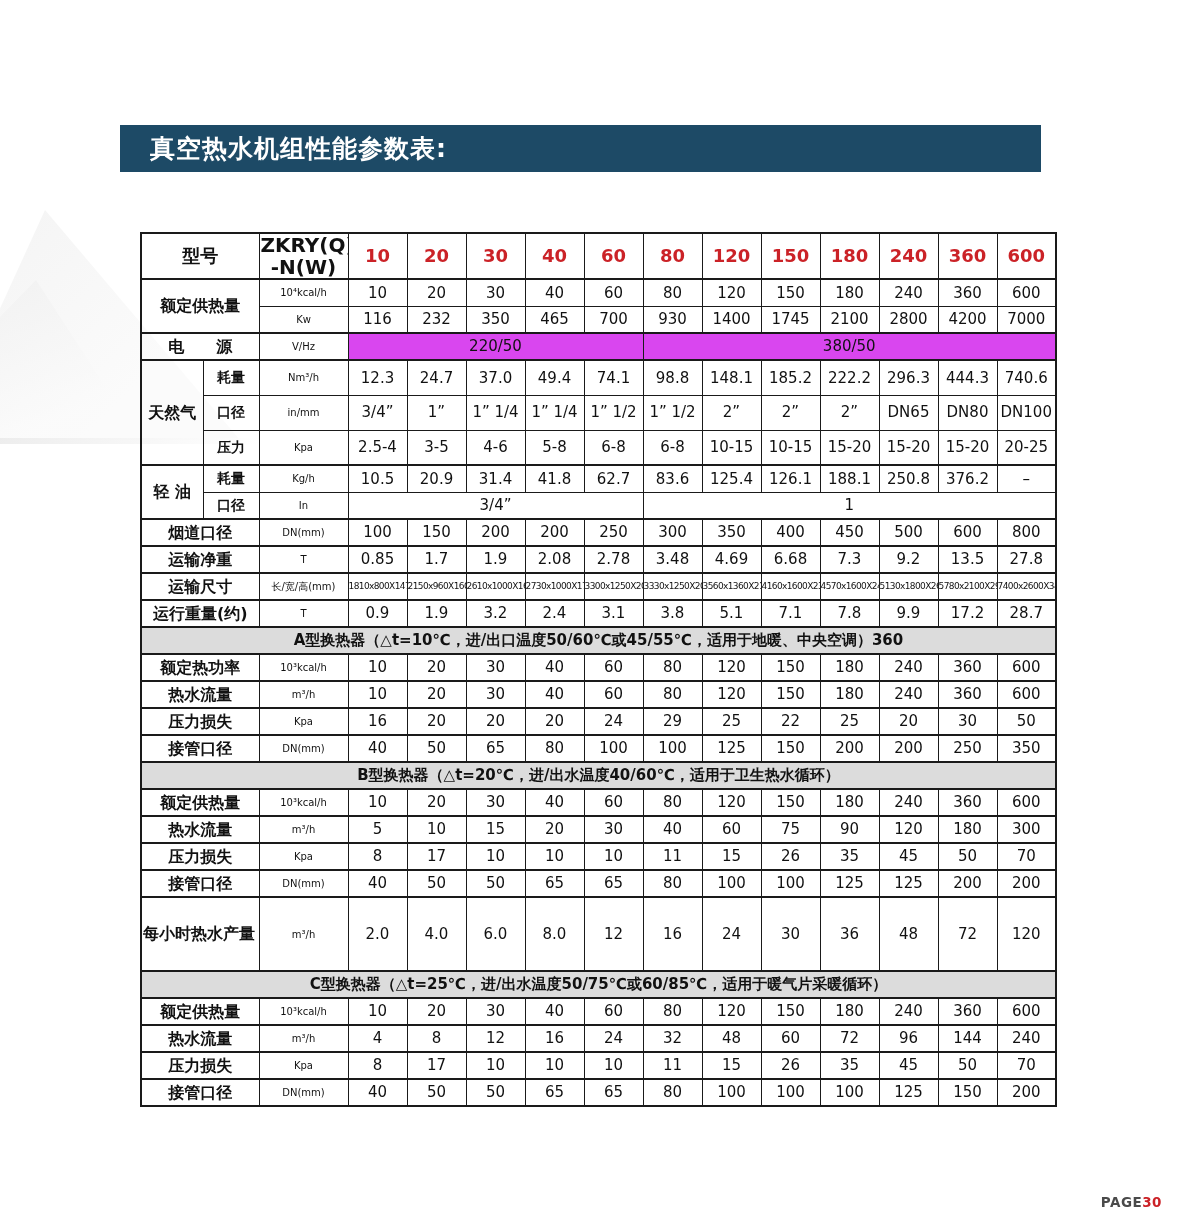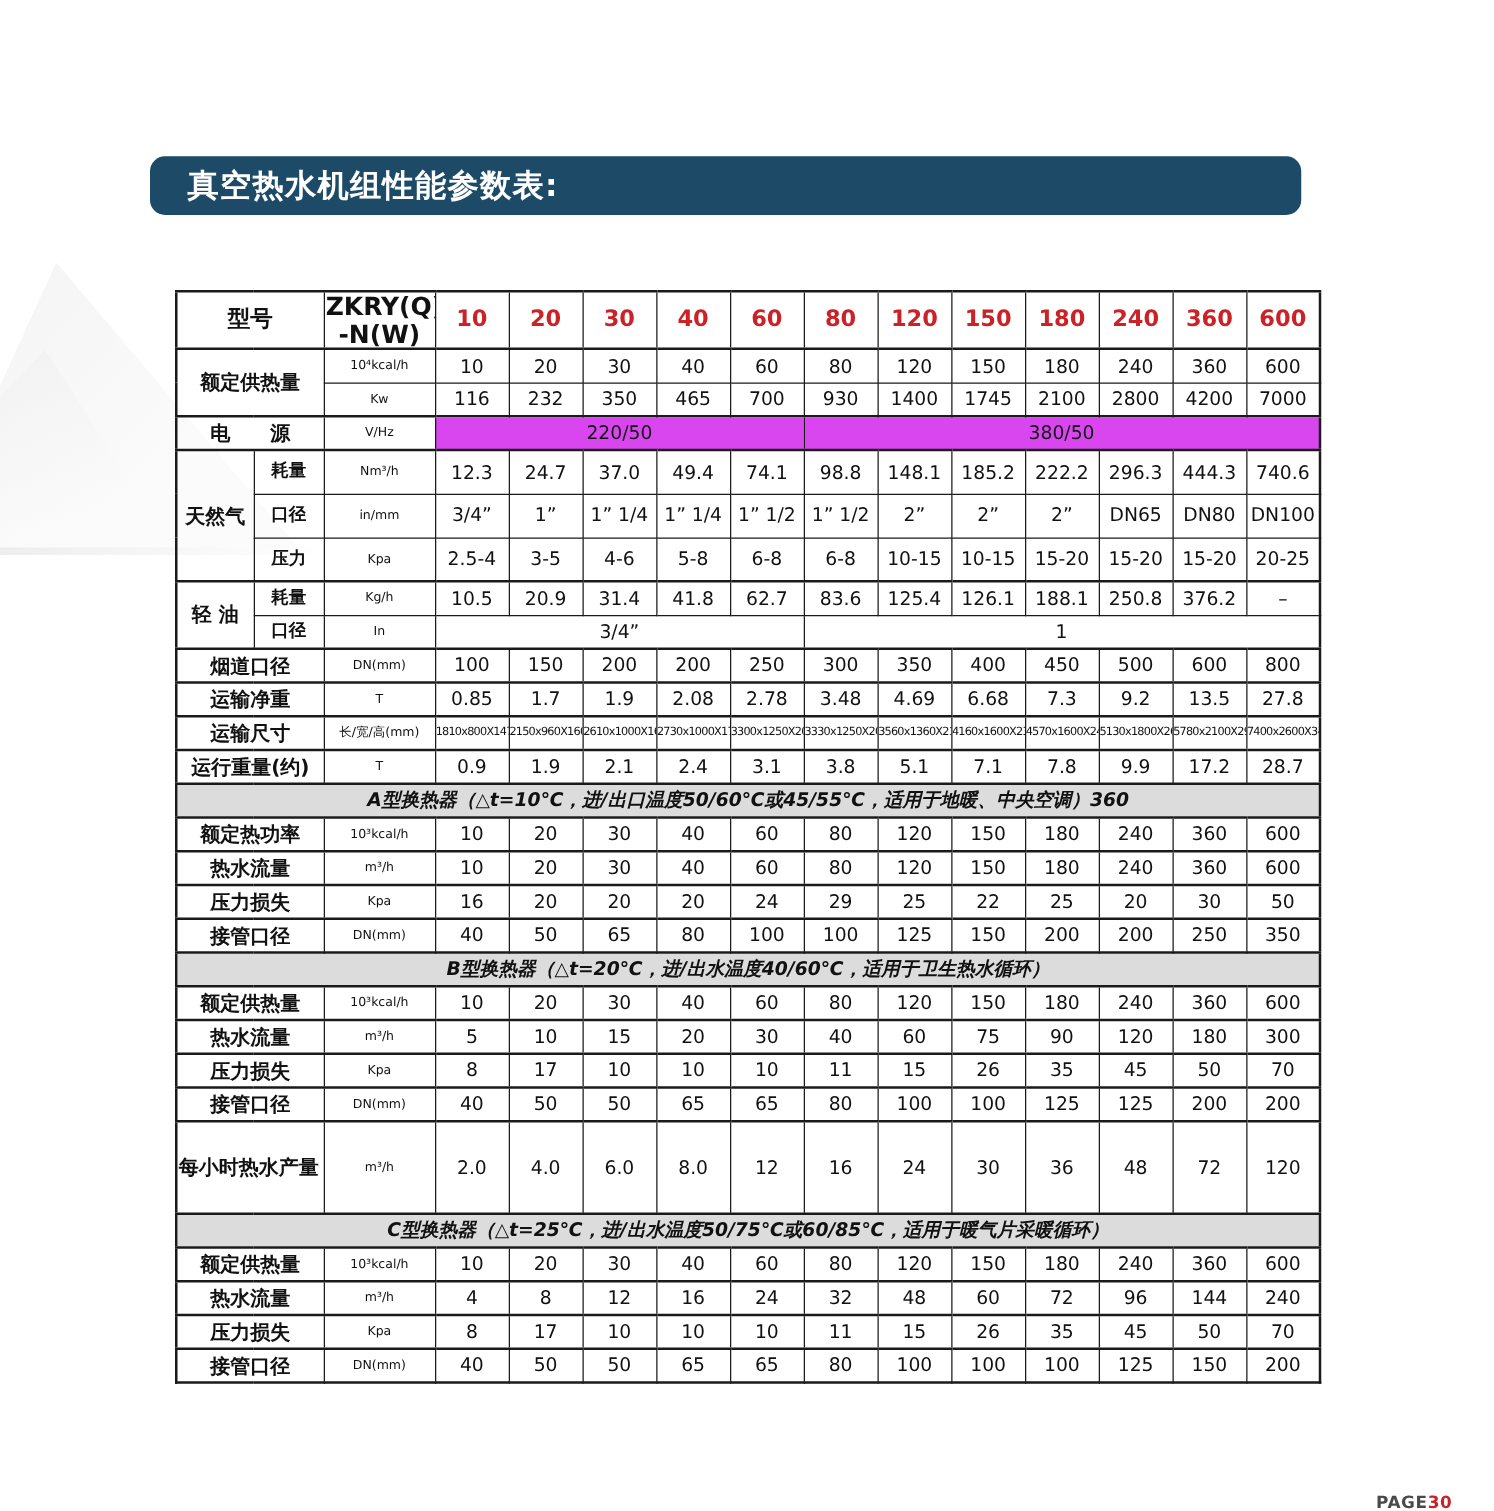--- a/index.html
+++ b/index.html
@@ -17,21 +17,21 @@
     background:linear-gradient(135deg,#f0f0f0 0%,#fafafa 70%);
     clip-path:polygon(35% 0,100% 100%,0 100%);opacity:.8;}
   .wm-tri2{position:absolute;left:-120px;top:90px;width:260px;height:160px;
     background:linear-gradient(160deg,#ededed 0%,#fbfbfb 80%);
     clip-path:polygon(60% 0,100% 100%,0 100%);opacity:.7;}
   .wm-base{position:absolute;left:0;top:248px;width:260px;height:6px;
     background:linear-gradient(90deg,#e9e9e9,#ffffff);opacity:.8;}
 
   .banner{
     position:absolute;left:120px;top:125px;width:921px;height:47px;
-    background:#1d4a66;border-radius:12px;
+    background:#1d4a66;border-radius:0;
     display:flex;align-items:center;
     padding-left:30px;box-sizing:border-box;
   }
   .banner .title{
     color:#ffffff;font-size:25px;font-weight:bold;letter-spacing:1px;
   }
 
   table.perf{
     position:absolute;left:140px;top:232px;
     border-collapse:collapse;table-layout:fixed;
@@ -54,21 +54,21 @@
   td.hdr-size{font-weight:bold;font-size:18px;}
   td.row-label{
     text-align:left;padding-left:8px;font-weight:bold;font-size:16px;
     white-space:normal;line-height:1.25;
   }
   td.group-label{font-weight:bold;font-size:16px;padding:0 2px;white-space:normal;}
   td.sub-label{font-weight:bold;font-size:14px;}
   td.row-unit{text-align:left;padding-left:7px;font-size:10px;}
   td.shaded{background:#d946ef;}
   td.section-cell{
-    background:#dcdcdc;font-weight:bold;font-size:15px;height:26px;font-style:italic;
+    background:#dcdcdc;font-weight:bold;font-size:15px;height:26px;
   }
   tr.r-dims td.value-cell{font-size:9px;letter-spacing:-0.6px;padding:0;}
 
   .page-footer{
     position:absolute;right:33px;top:1194px;
     font-size:13.5px;letter-spacing:.5px;color:#4a4a4a;font-weight:bold;
   }
 </style>
 </head>
 <body>
@@ -276,21 +276,21 @@
         <td class="value-cell">4570x1600X2412</td>
         <td class="value-cell">5130x1800X2660</td>
         <td class="value-cell">5780x2100X2990</td>
         <td class="value-cell">7400x2600X3470</td>
       </tr>
       <tr class="major ">
         <td class="row-label" colspan="2" rowspan="1">运行重量(约)</td>
         <td class="row-unit">T</td>
         <td class="value-cell">0.9</td>
         <td class="value-cell">1.9</td>
-        <td class="value-cell">2.1</td>
+        <td class="value-cell">3.2</td>
         <td class="value-cell">2.4</td>
         <td class="value-cell">3.1</td>
         <td class="value-cell">3.8</td>
         <td class="value-cell">5.1</td>
         <td class="value-cell">7.1</td>
         <td class="value-cell">7.8</td>
         <td class="value-cell">9.9</td>
         <td class="value-cell">17.2</td>
         <td class="value-cell">28.7</td>
       </tr>

